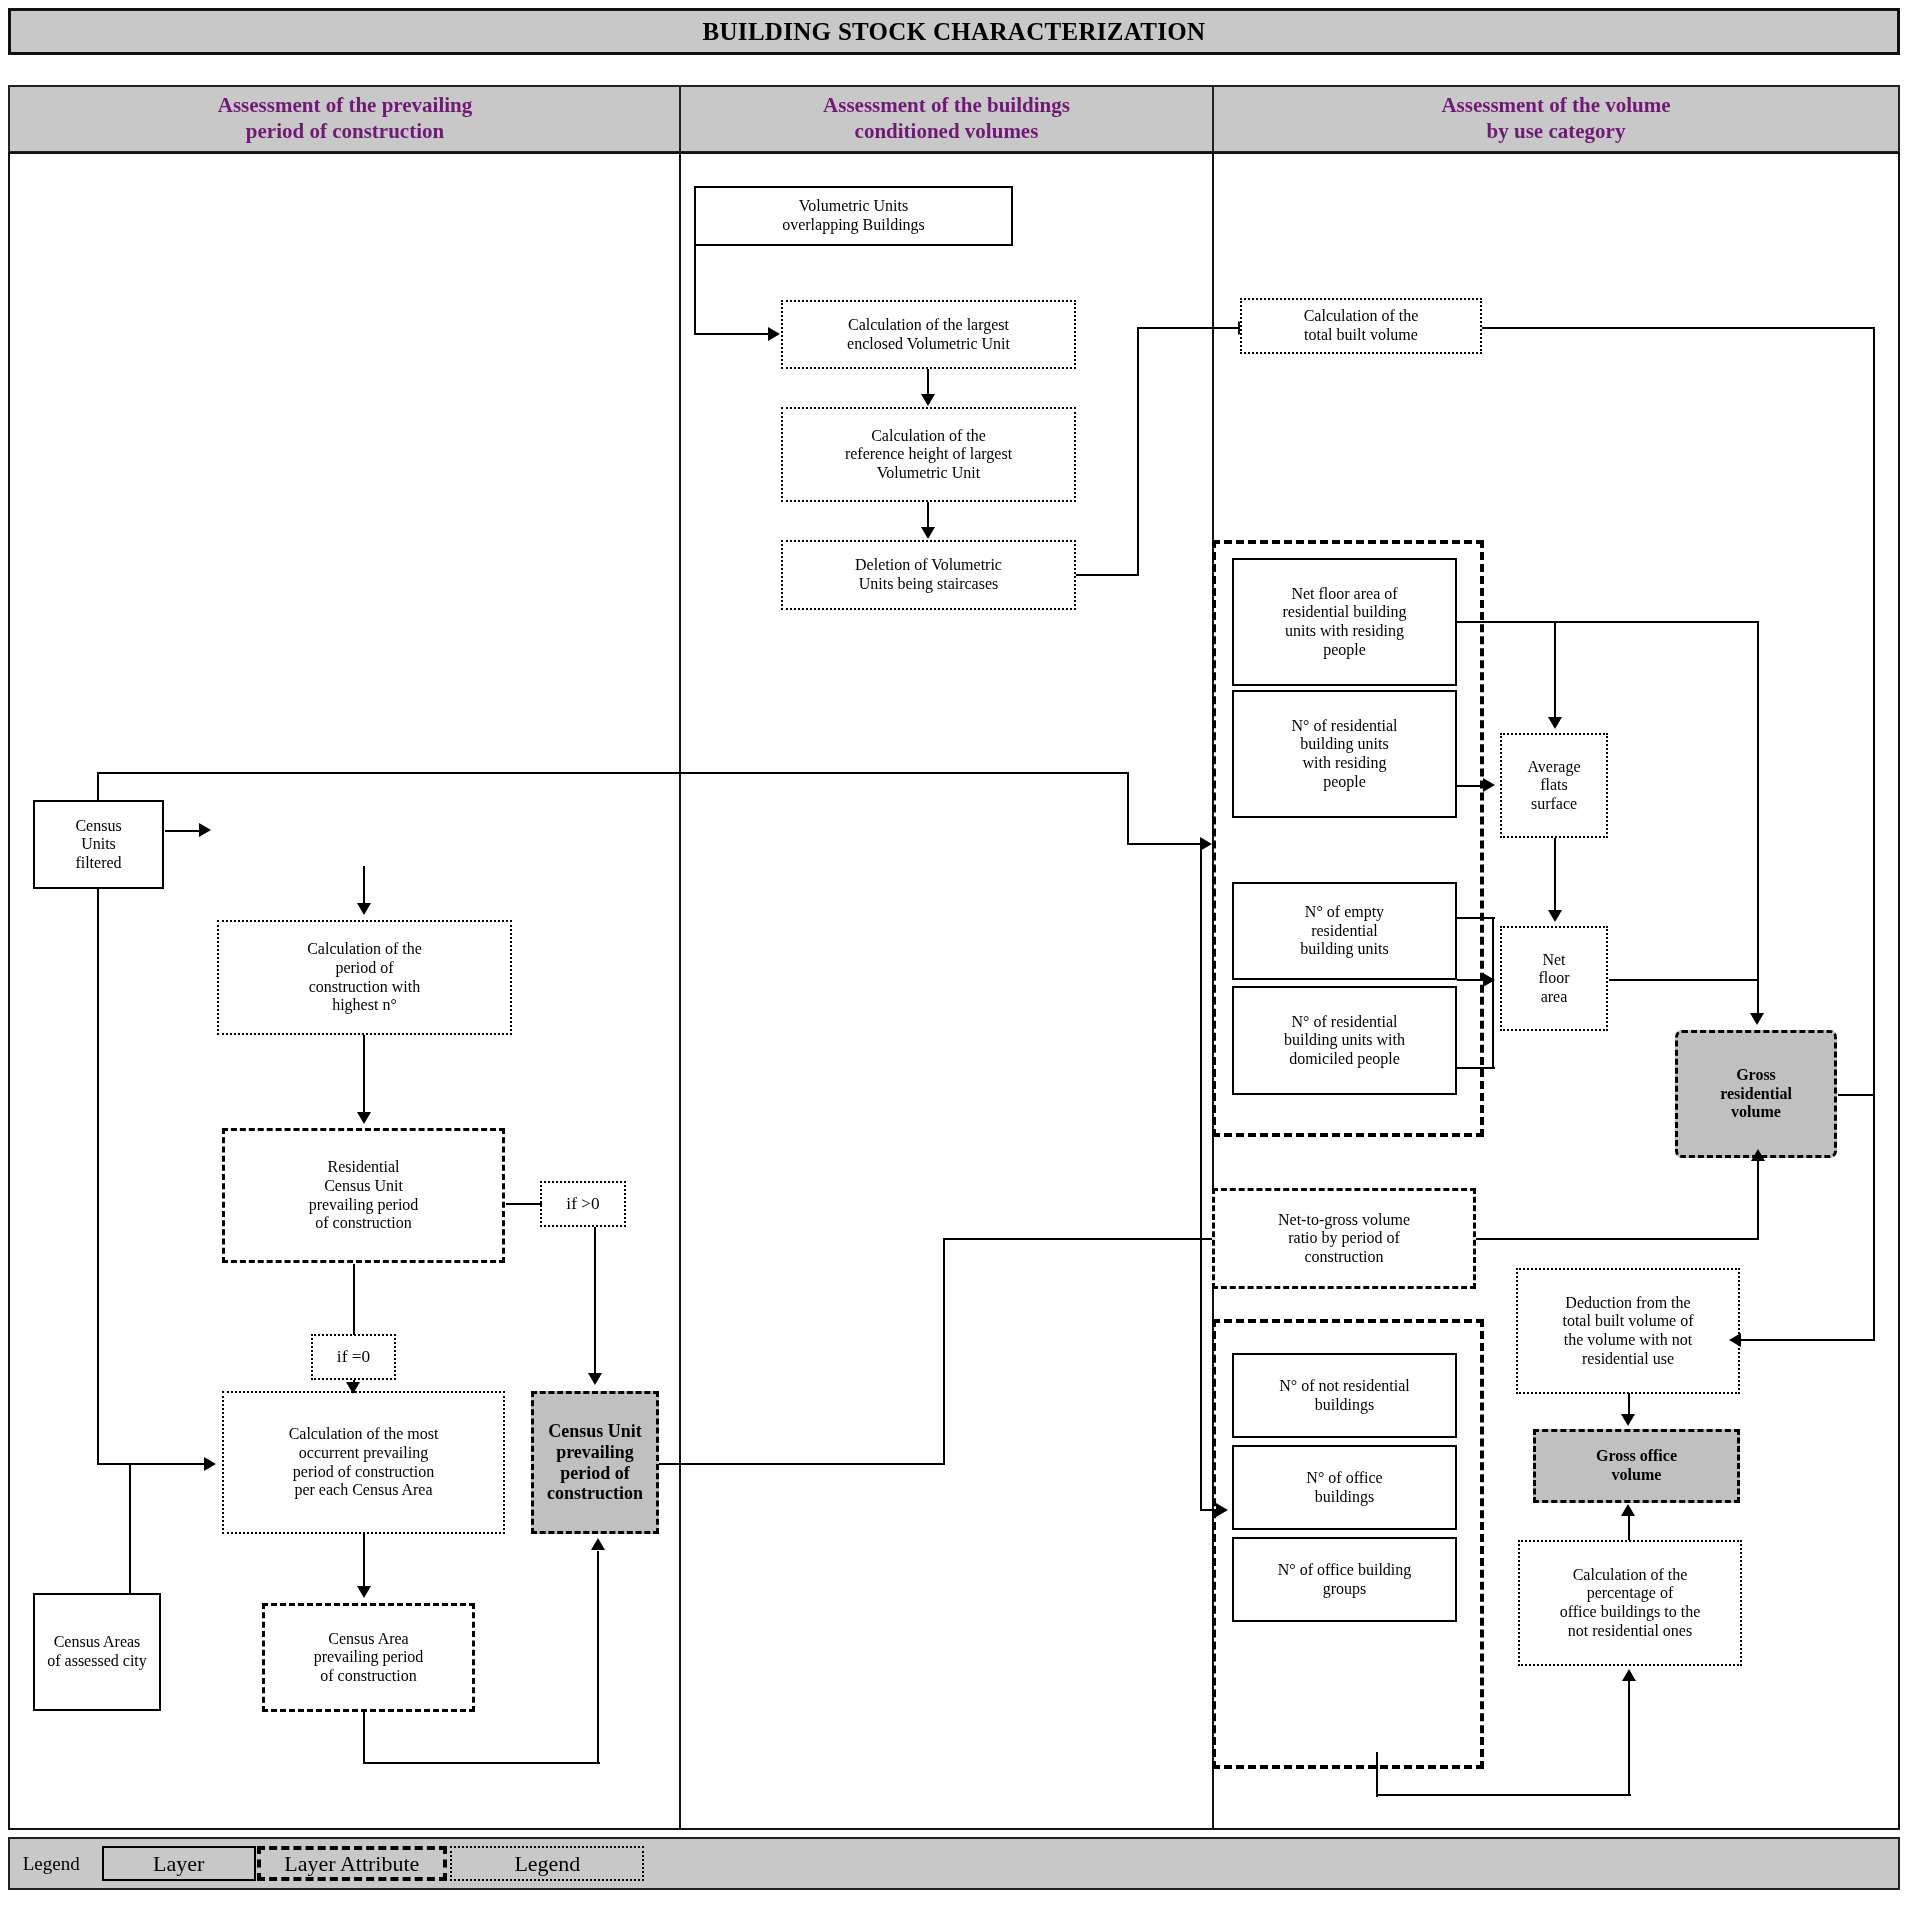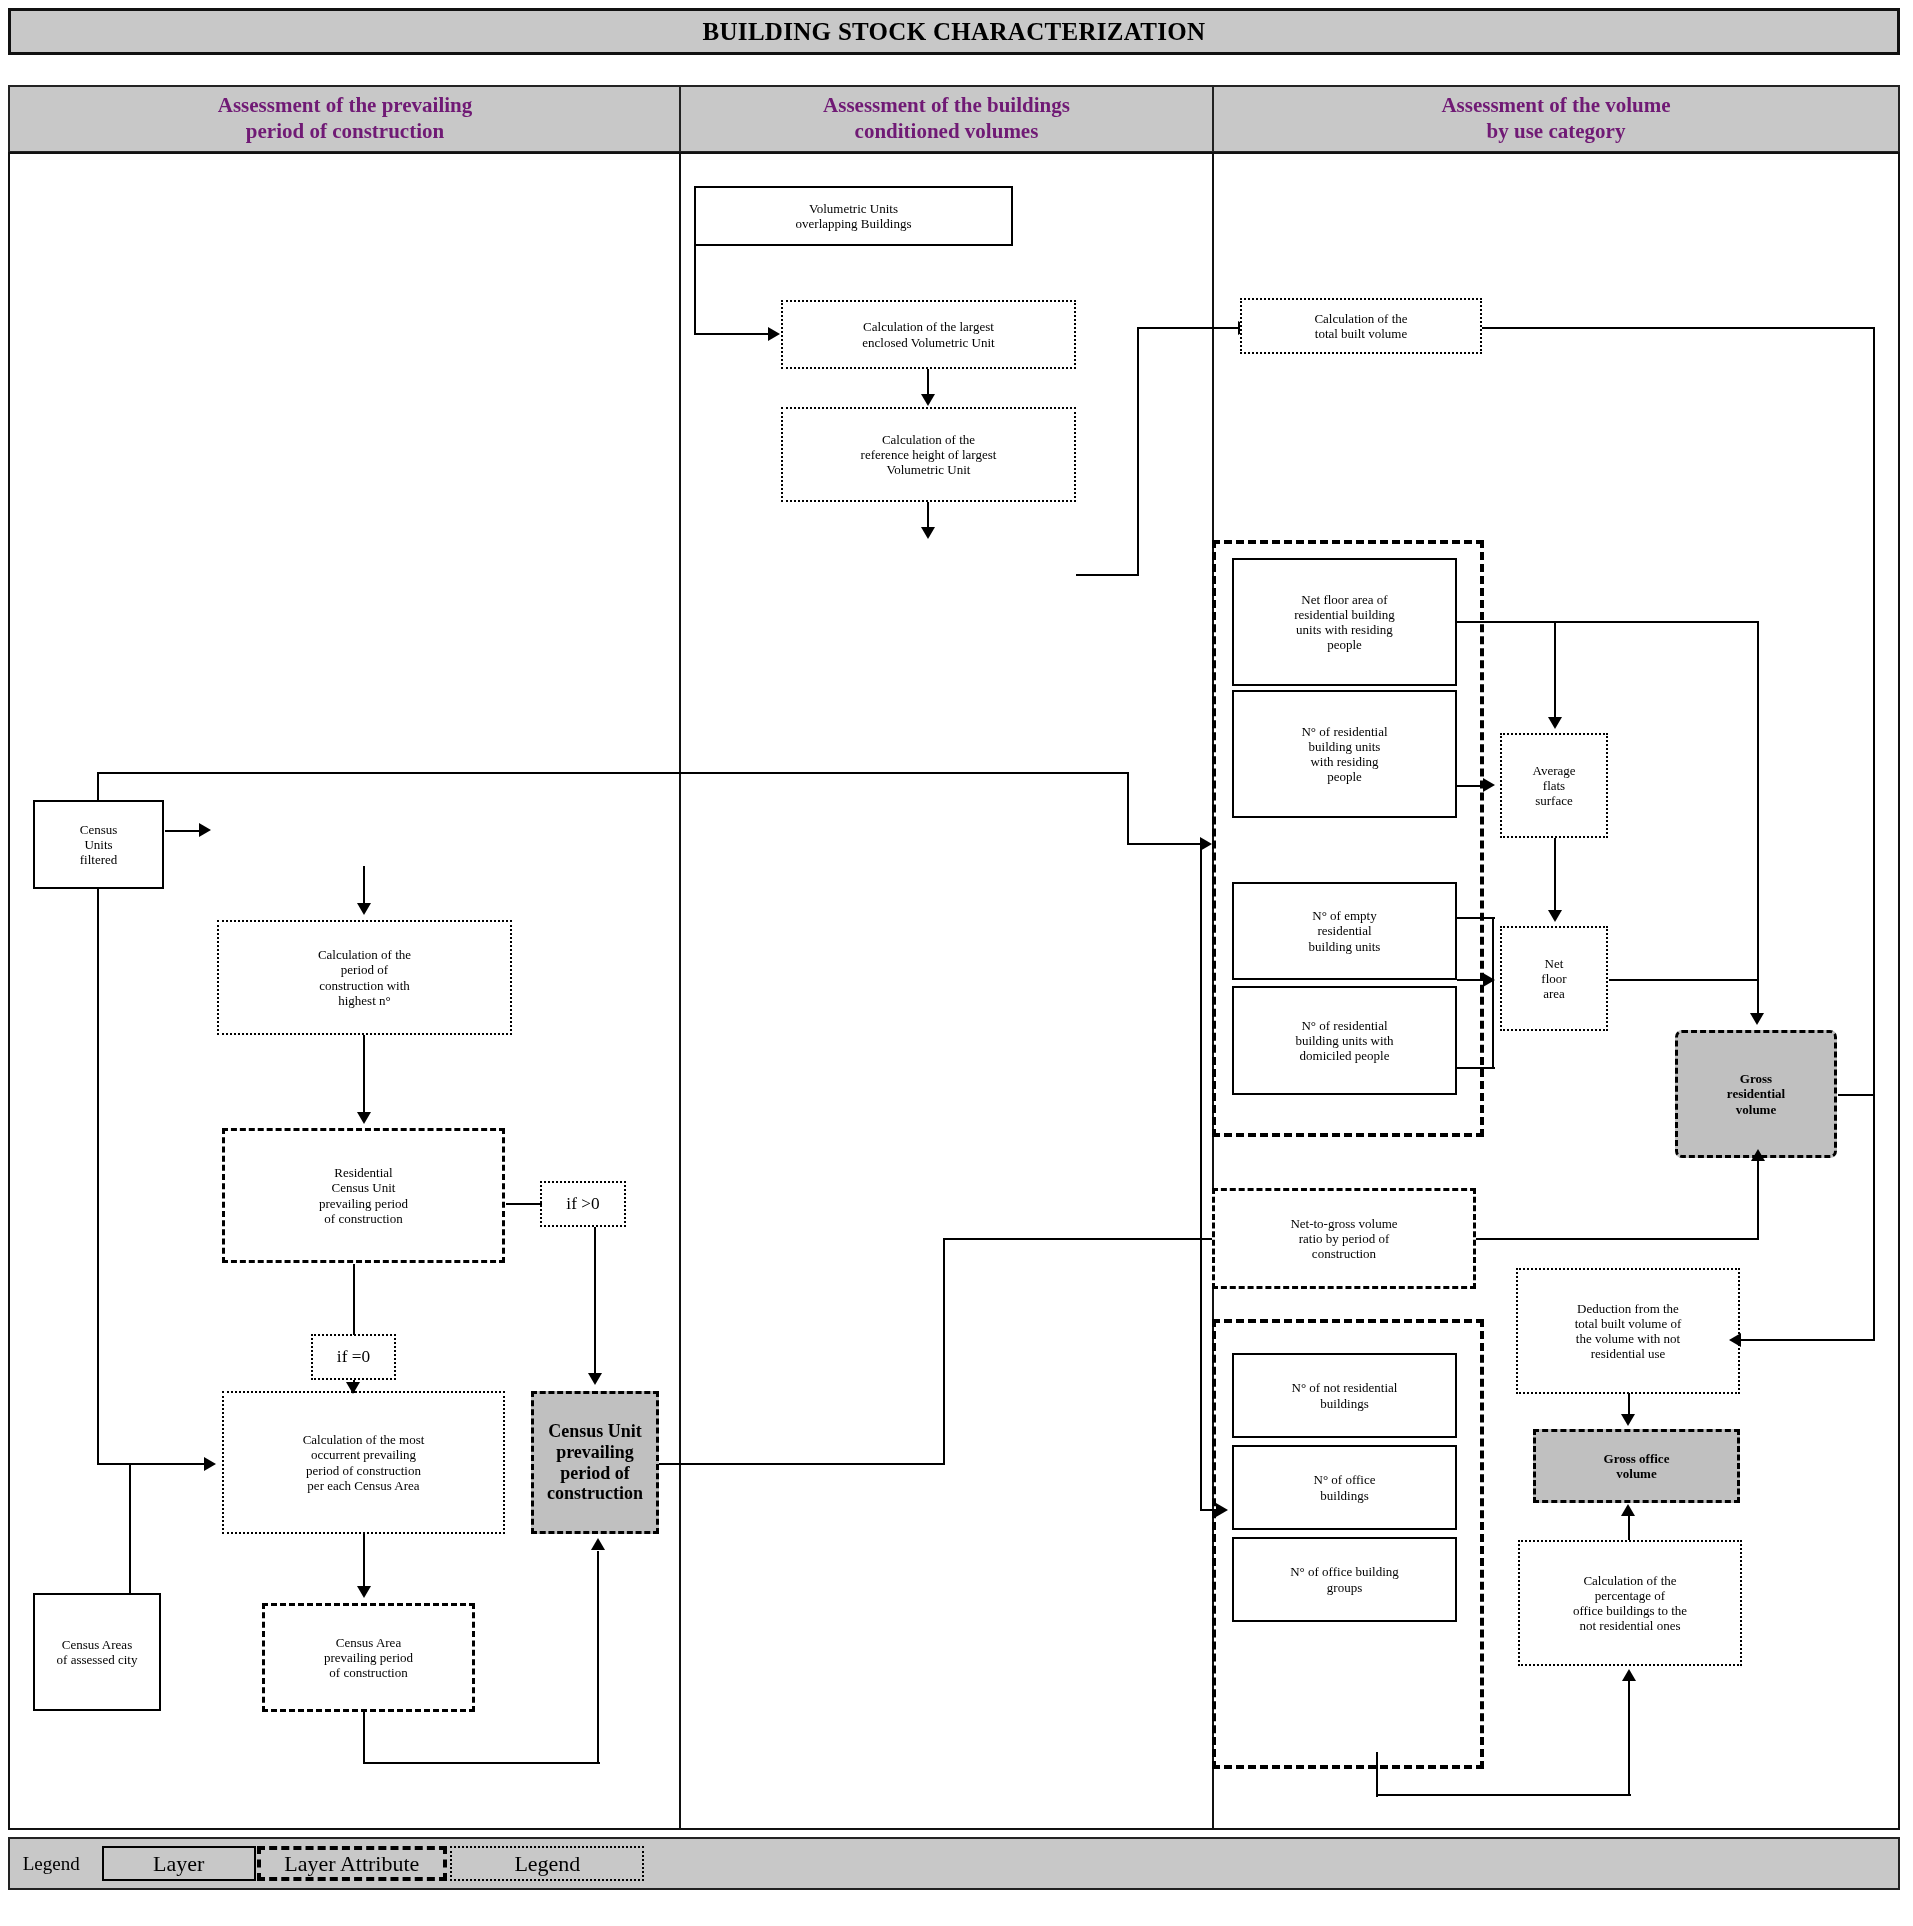--- a/index.html
+++ b/index.html
@@ -38,21 +38,21 @@
   .legendbar .lg{font-size:19px;margin-left:12.7px;margin-right:22px;color:#000;}
   .lgbox{height:35px;display:flex;align-items:center;justify-content:center;
          font-size:22px;color:#000;box-sizing:border-box;background:transparent;}
   .lg-layer{width:154px;border:2.9px solid #000;}
   .lg-attr{width:190px;border:4px dashed #000;margin-left:1.2px;}
   .lg-act{width:194px;border:2.9px dotted #000;margin-left:3.5px;}
 
   
   .node{position:absolute;box-sizing:border-box;display:flex;align-items:center;
         justify-content:center;text-align:center;color:#000;background:#fff;
-        font-size:13px;line-height:1.16;padding:2.3px 3.5px;}
+        font-size:16px;line-height:1.16;padding:2.3px 3.5px;}
   .layer{border:2.3px solid #000;}
   .attr{border:3.5px dashed #000;}
   .action{border:2.9px dotted #000;}
   .grp{border:4.6px dashed #000;background:transparent;}
   .shaded{background:#c0c0c0;font-weight:bold;}
   .small{font-size:18px;}
   .tiny{font-size:17.3px;}
 
   
   .h{position:absolute;height:2.3px;background:#000;}
@@ -91,20 +91,23 @@
   </div>
 
   <div class="node action" style="left:781px;top:300px;width:295px;height:69px;">
     <span>Calculation of the largest<br>enclosed Volumetric Unit</span>
   </div>
 
   <div class="node action" style="left:781px;top:407px;width:295px;height:95px;">
     <span>Calculation of the<br>reference height of largest<br>Volumetric Unit</span>
   </div>
 
+  <div class="node action" style="left:781px;top:540px;width:295px;height:70px;">
+    <span>Deletion of Volumetric<br>Units being staircases</span>
+  </div>
 
   <div class="v" style="left:694px;top:246px;height:88px;"></div>
   <div class="h" style="left:694px;top:333px;width:74px;"></div>
   <div class="arw right" style="left:768px;top:327px;"></div>
 
   <div class="v" style="left:927px;top:369px;height:26px;"></div>
   <div class="arw down" style="left:921px;top:394px;"></div>
 
   <div class="v" style="left:927px;top:502px;height:25px;"></div>
   <div class="arw down" style="left:921px;top:527px;"></div>

